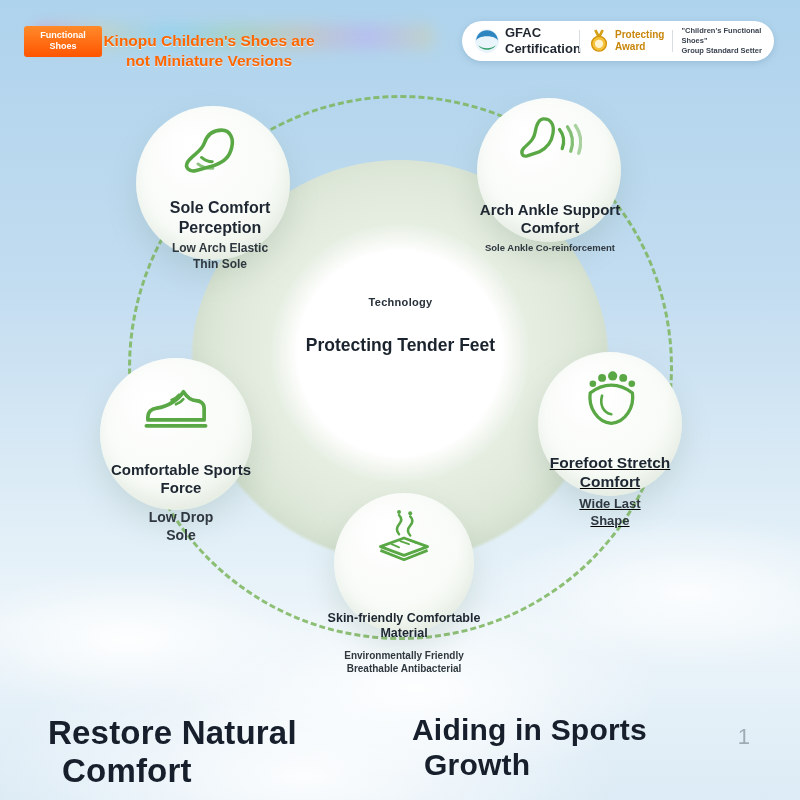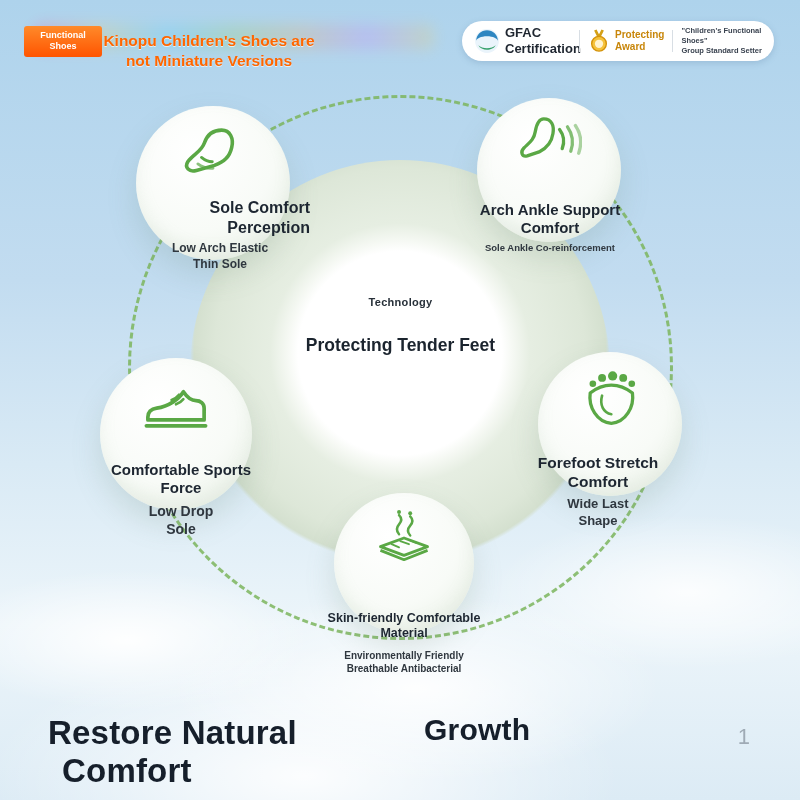--- a/index.html
+++ b/index.html
@@ -61,33 +61,33 @@
     position:absolute; border-radius:50%; z-index:3;
     background:radial-gradient(circle at 38% 30%, #ffffff 0%, #f8fbf7 55%, #ecf2e9 85%, #e2ebdf 100%);
     box-shadow:0 14px 30px rgba(110,140,120,.20), inset 0 -8px 16px rgba(160,185,160,.12);
     display:flex; justify-content:center; align-items:flex-start;
   }
   .labels{ position:absolute; z-index:4; text-align:center; }
   .n-title{ font-weight:800; color:#1d2631; line-height:1.22; }
   .n-sub{ font-weight:700; color:#2f373f; line-height:1.3; margin:4px auto 0; }
 
   .b1{ left:136px; top:106px; width:154px; height:154px; } .b1 svg{ width:72px; margin-top:14px; }
-  .t1{ left:130px; top:198px; width:180px; } .t1 .n-title{ font-size:16px;text-align:right; } .t1 .n-sub{ font-size:12px; max-width:122px; }
+  .t1{ left:130px; top:198px; width:180px; } .t1 .n-title{ font-size:16px; } .t1 .n-sub{ font-size:12px; max-width:122px; }
 
   .b2{ left:477px; top:98px; width:144px; height:144px; } .b2 svg{ width:66px; margin-top:13px; }
   .t2{ left:460px; top:201px; width:180px; } .t2 .n-title{ font-size:15px; } .t2 .n-sub{ font-size:9.5px; max-width:180px; }
 
   .b3{ left:538px; top:352px; width:144px; height:144px; } .b3 svg{ width:66px; margin-top:14px; }
-  .t3{ left:514px; top:454px; width:168px; } .t3 .n-title{ font-size:15.5px; } .t3 .n-sub{ font-size:13px; max-width:78px; }
+  .t3{ left:526px; top:454px; width:168px;text-decoration:underline; } .t3 .n-title{ font-size:15.5px; } .t3 .n-sub{ font-size:13px; max-width:78px; }
 
   .b4{ left:334px; top:493px; width:140px; height:140px; } .b4 svg{ width:62px; margin-top:14px; }
   .t4{ left:310px; top:611px; width:188px; } .t4 .n-title{ font-size:12.5px; } .t4 .n-sub{ font-size:10px; max-width:152px; margin-top:7px; }
 
   .b5{ left:100px; top:358px; width:152px; height:152px; } .b5 svg{ width:74px; margin-top:16px; }
-  .t5{ left:96px; top:461px; width:170px; } .t5 .n-title{ font-size:15px; } .t5 .n-sub{ font-size:14px; max-width:82px; margin-top:4px; }
+  .t5{ left:96px; top:461px; width:170px; } .t5 .n-title{ font-size:15px; } .t5 .n-sub{ font-size:14px; max-width:82px; margin-top:10px; }
 
   
   .headline-left{
     position:absolute; left:48px; top:714px; z-index:5;
     font-size:33px; font-weight:800; color:#161f2b; line-height:1.16; letter-spacing:.2px;
   }
   .headline-left .l2{ padding-left:14px; }
   .headline-right{
     position:absolute; left:412px; top:712px; z-index:5;
     font-size:30px; font-weight:800; color:#161f2b; line-height:1.18; letter-spacing:.2px;
@@ -218,17 +218,18 @@
   <div class="labels t5">
     <div class="n-title">Comfortable Sports Force</div>
     <div class="n-sub">Low Drop Sole</div>
   </div>
 
   <div class="headline-left">
     <div class="l1">Restore Natural</div>
     <div class="l2">Comfort</div>
   </div>
   <div class="headline-right">
+    <div class="l1">Aiding in Sports</div>
     <div class="l2">Growth</div>
   </div>
   <div class="page-num">1</div>
 
 </div>
 
 </body></html>

